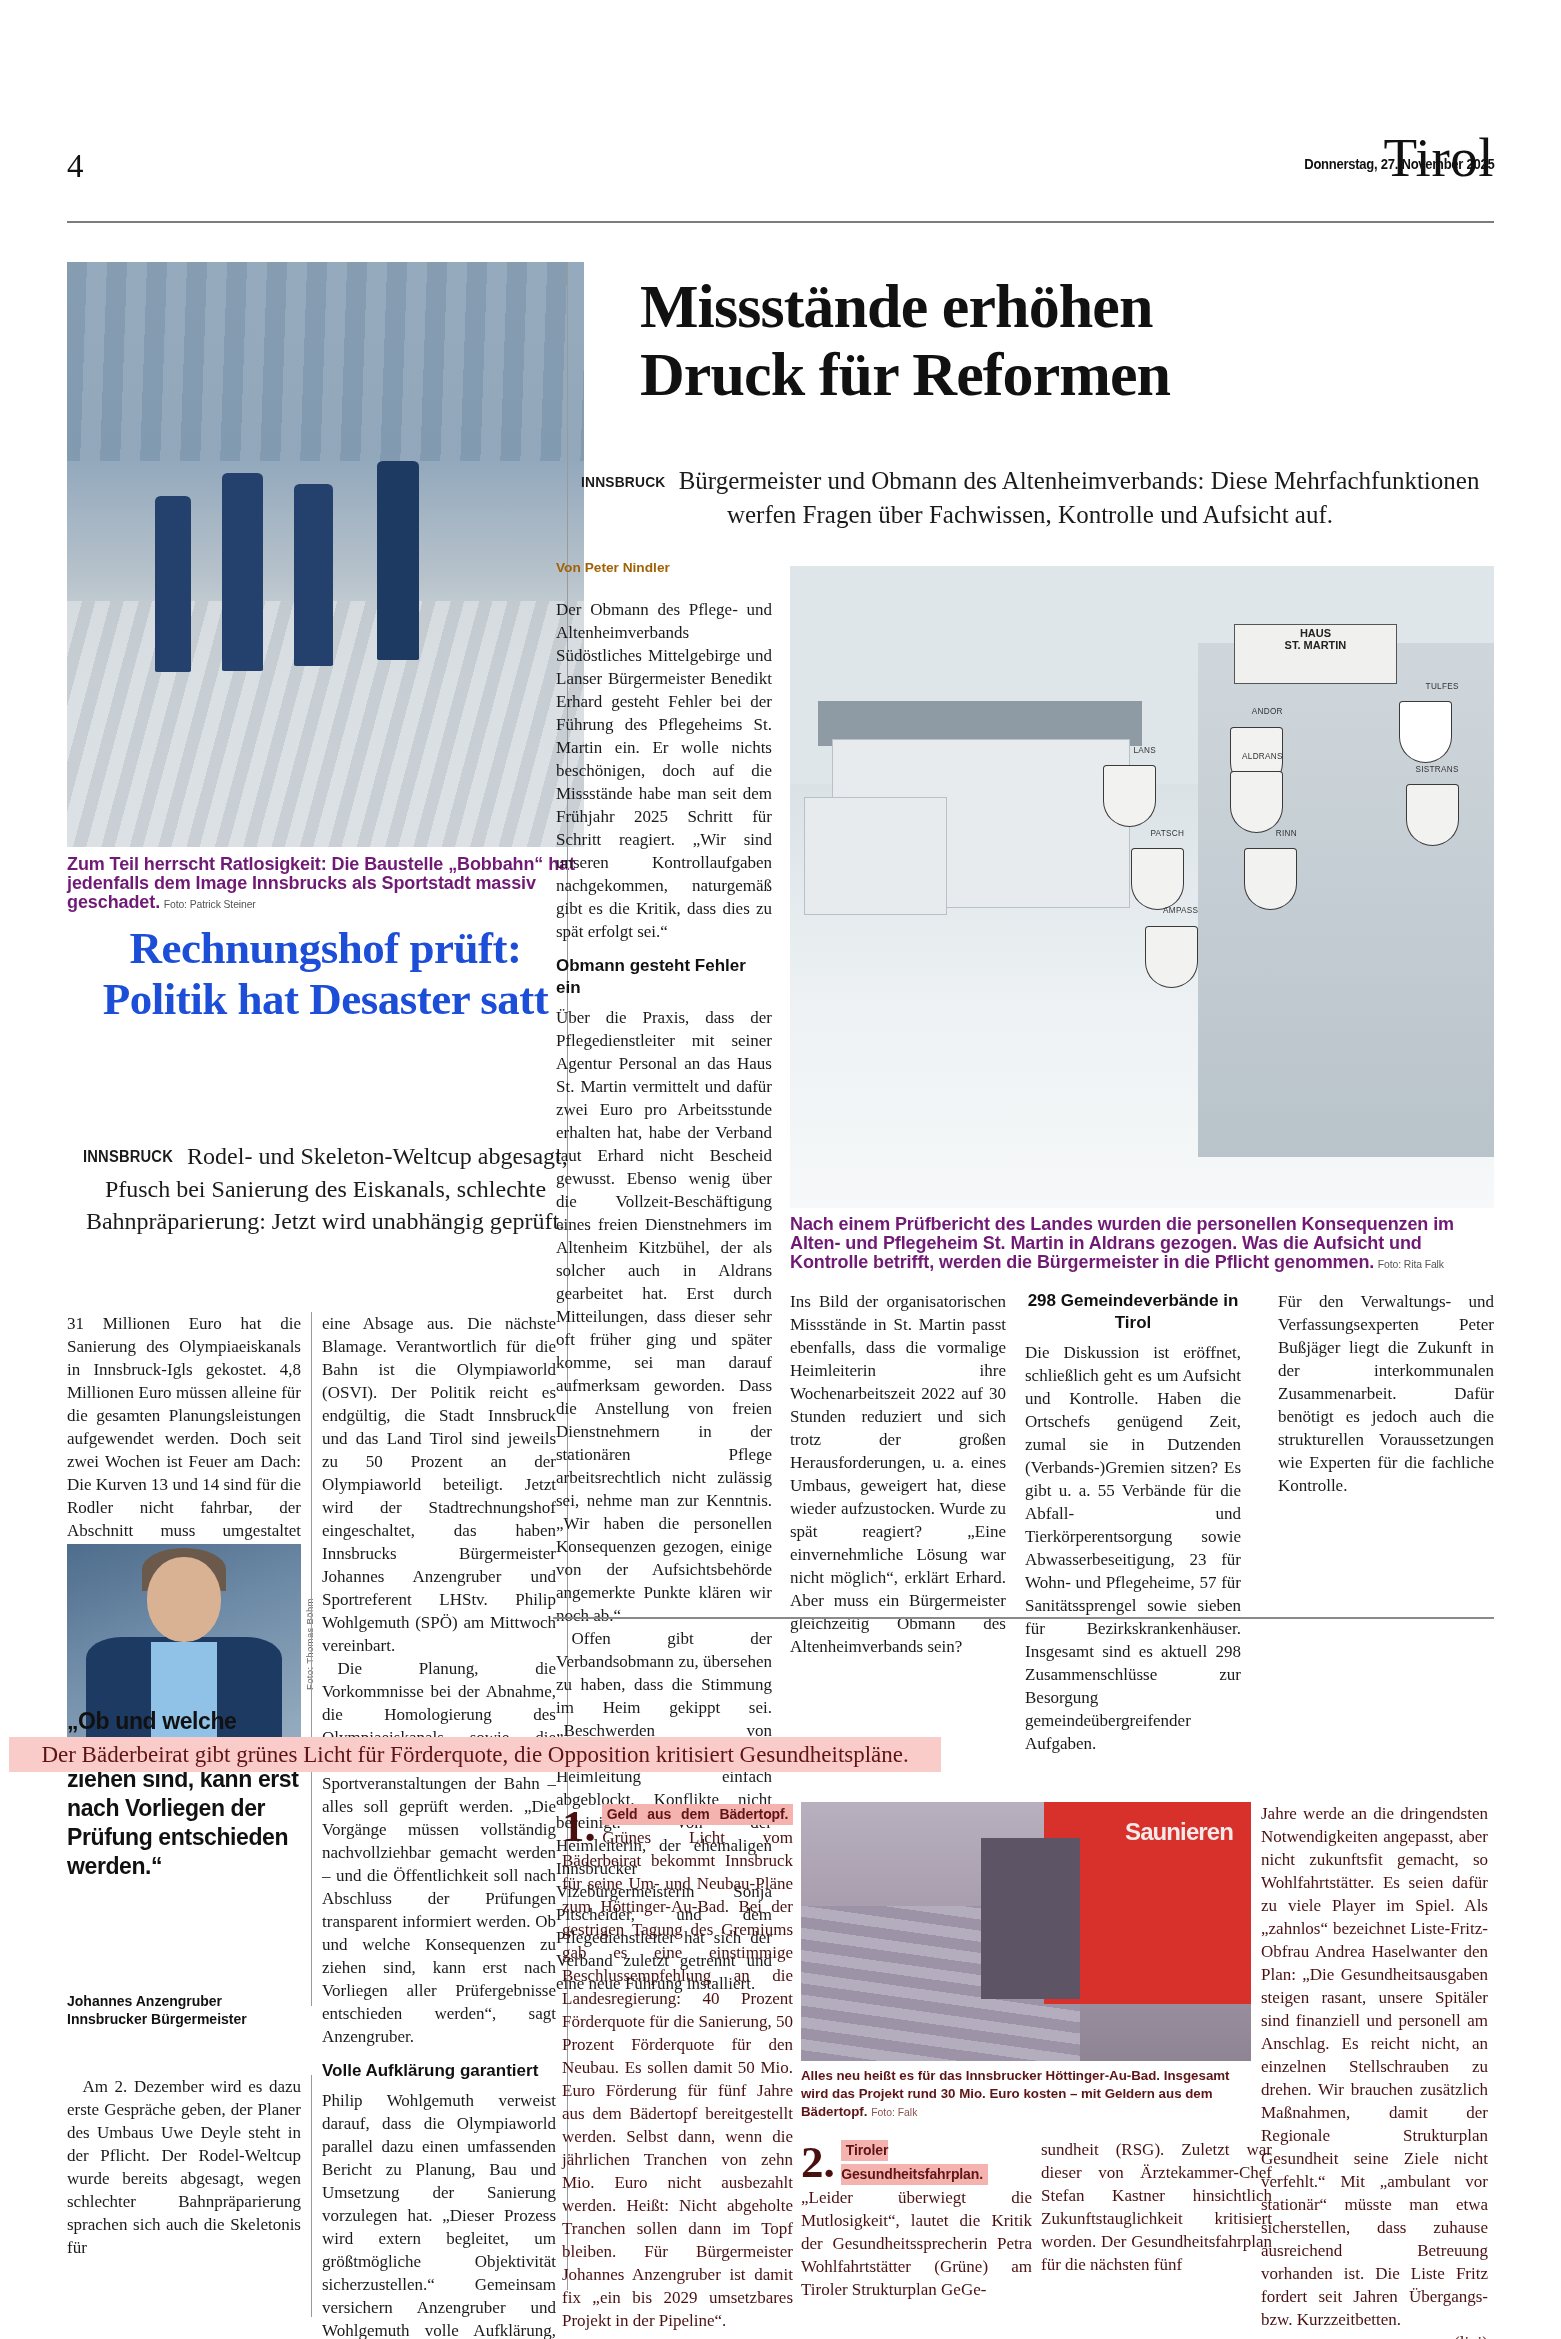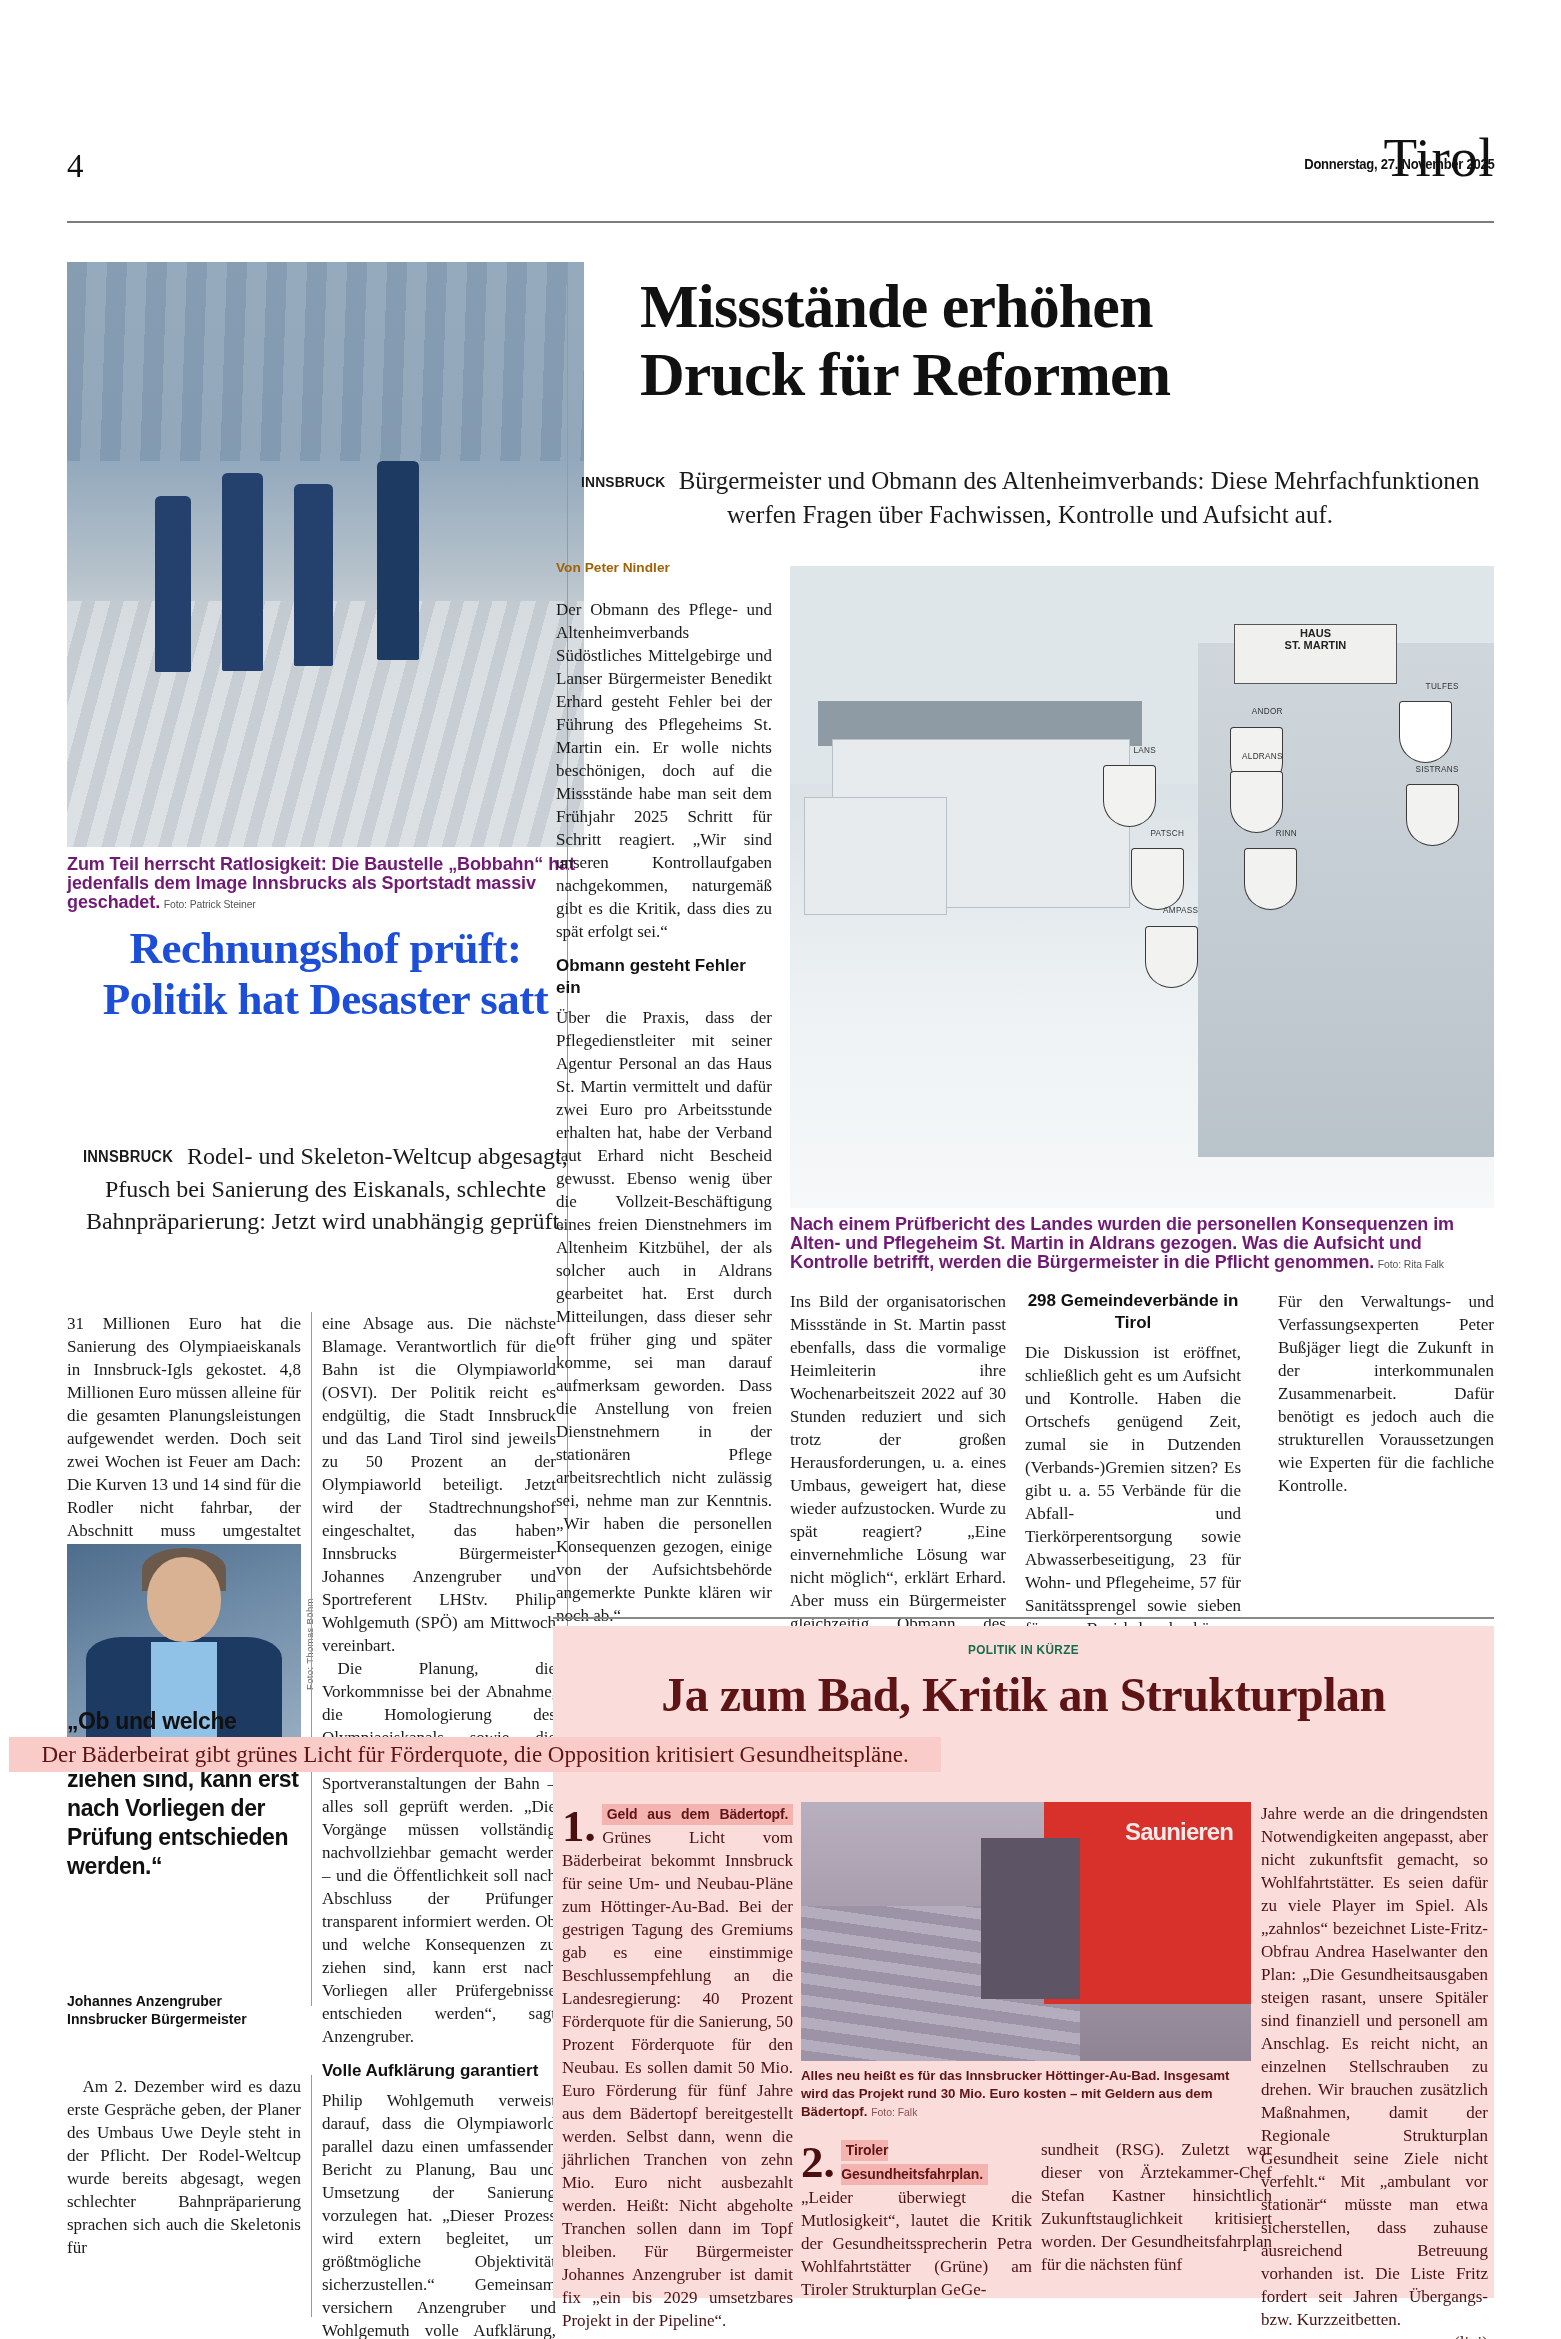--- a/index.html
+++ b/index.html
@@ -245,24 +245,20 @@
     <div class="subhead" style="text-align:center;margin-top:0;">298 Gemeindeverbände in Tirol</div>
     <p style="text-indent:0;">Die Diskussion ist eröffnet, schließlich geht es um Aufsicht und Kontrolle. Haben die Ortschefs genügend Zeit, zumal sie in Dutzenden (Verbands-)Gremien sitzen? Es gibt u. a. 55 Verbände für die Abfall- und Tierkörperentsorgung sowie Abwasserbeseitigung, 23 für Wohn- und Pflegeheime, 57 für Sanitätssprengel sowie sieben für Bezirkskrankenhäuser. Insgesamt sind es aktuell 298 Zusammenschlüsse zur Besorgung gemeindeübergreifender Aufgaben.</p>
   </div>
 
   <div class="body-col" style="position:absolute;left:1278px;top:1290px;width:216px;">
     <p>Für den Verwaltungs- und Verfassungsexperten Peter Bußjäger liegt die Zukunft in der interkommunalen Zusammenarbeit. Dafür benötigt es jedoch auch die strukturellen Voraussetzungen wie Experten für die fachliche Kontrolle.</p>
   </div>
 
   <div style="position:absolute;left:553px;top:1617px;width:941px;height:1.8px;background:#8a8a8a;"></div>
 
-  <div class="pinkbox">
-    <div class="pink-label">POLITIK IN KÜRZE</div>
-    <div class="pink-head">Ja zum Bad, Kritik an Strukturplan</div>
-  </div>
   <div class="pink-sub-wrap">
     <div class="pink-sub">Der Bäderbeirat gibt grünes Licht für Förderquote, die Opposition kritisiert Gesundheitspläne.</div>
   </div>
 
   <div class="pink-col" style="left:562px;top:1802px;width:231px;">
     <p>
       <span class="numglyph">1.</span><span class="itemtag">Geld aus dem Bädertopf.</span>
       <span>Grünes Licht vom Bäderbeirat bekommt Innsbruck für seine Um- und Neubau-Pläne zum Höttinger-Au-Bad. Bei der gestrigen Tagung des Gremiums gab es eine einstimmige Beschlussempfehlung an die Landesregierung: 40 Prozent Förderquote für die Sanierung, 50 Prozent Förderquote für den Neubau. Es sollen damit 50 Mio. Euro Förderung für fünf Jahre aus dem Bädertopf bereitgestellt werden. Selbst dann, wenn die jährlichen Tranchen von zehn Mio. Euro nicht ausbezahlt werden. Heißt: Nicht abgeholte Tranchen sollen dann im Topf bleiben. Für Bürgermeister Johannes Anzengruber ist damit fix „ein bis 2029 umsetzbares Projekt in der Pipeline“.</span>
     </p>
   </div>

